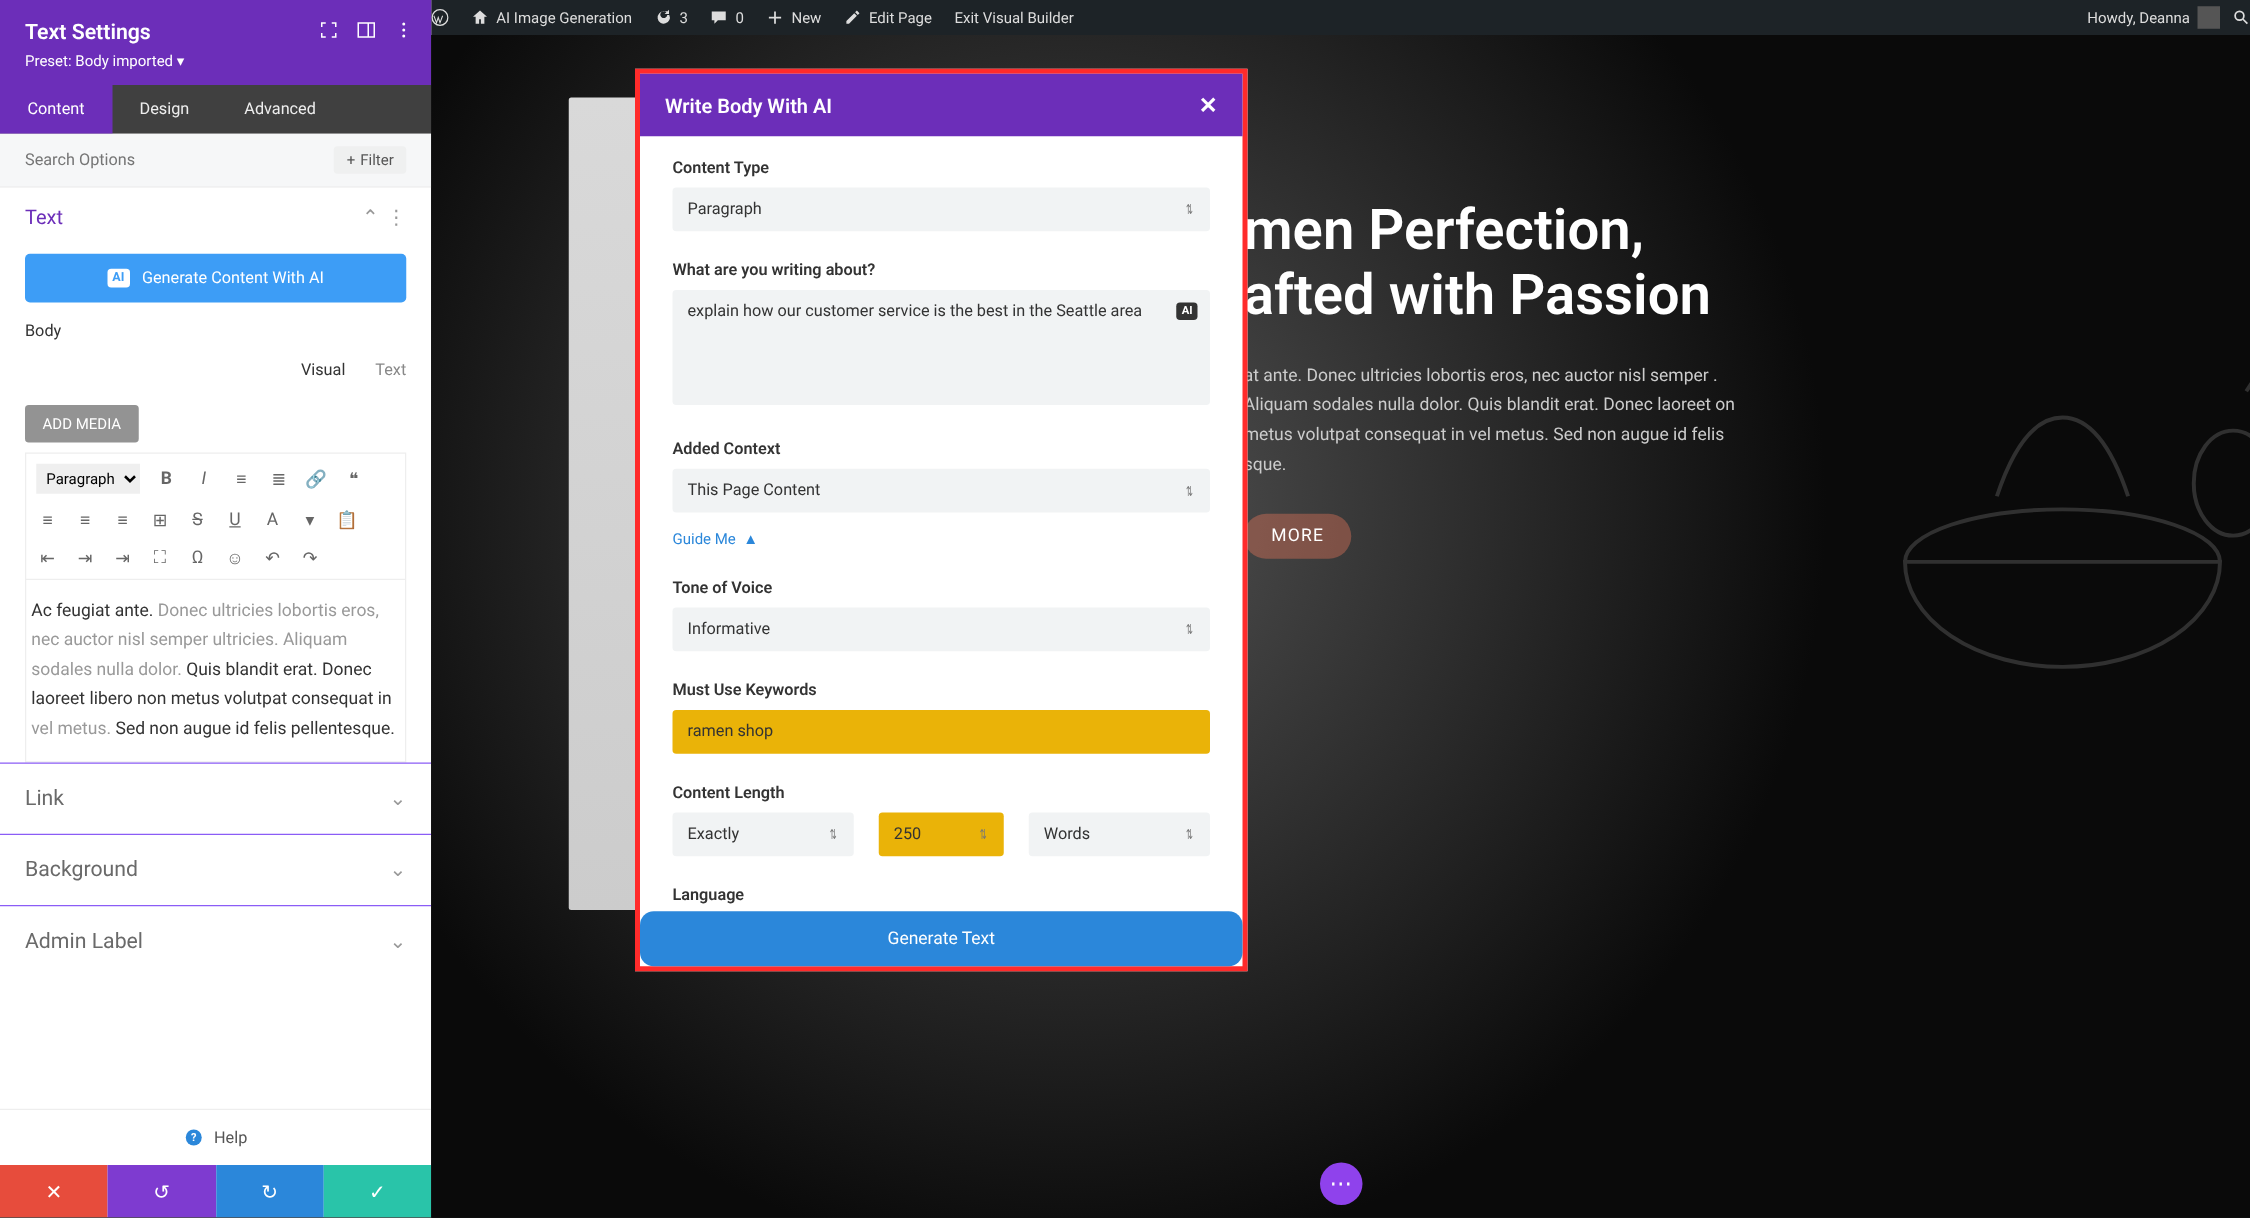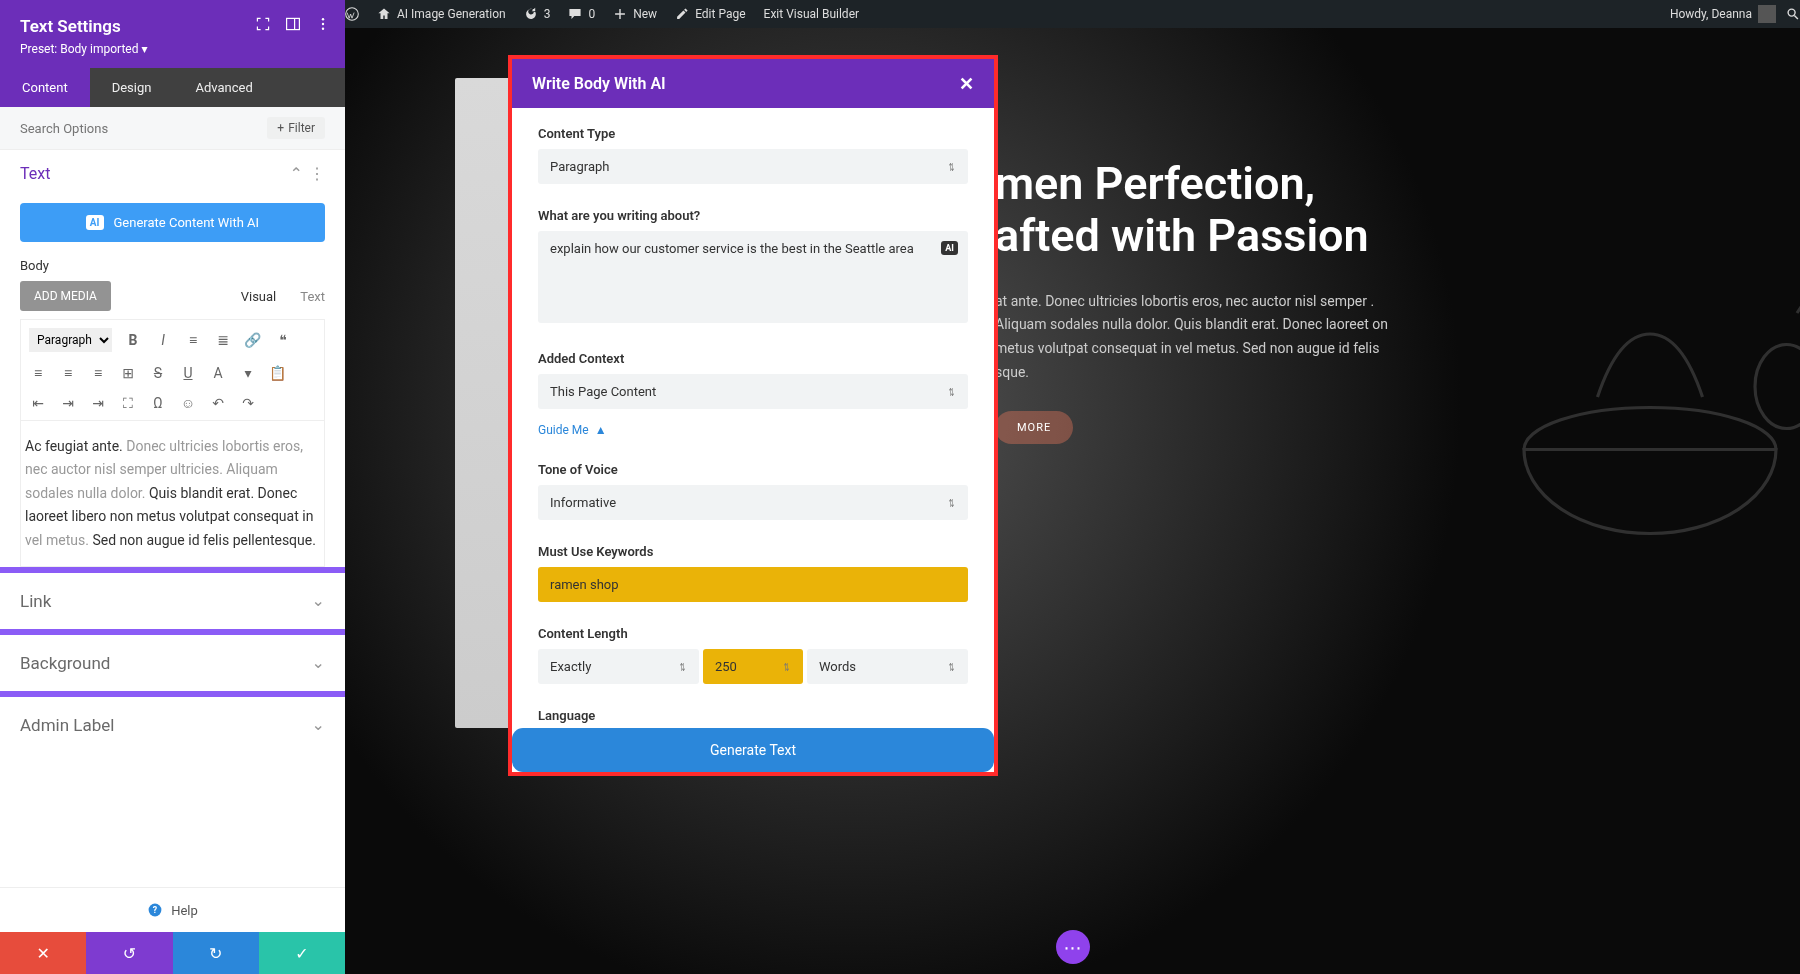--- a/index.html
+++ b/index.html
@@ -32,72 +32,72 @@
 .section { padding: 14px 20px; }
 .section-head { display: flex; align-items: center; justify-content: space-between; cursor: pointer; }
 .section-title { color: #6c2eb9; font-size: 16px; }
 .chev { color: #999; }
 .kebab { color: #999; margin-left: 6px; }
 
 .gen-btn { margin: 6px 20px 16px; background: #3d9df6; color: #fff; border-radius: 4px; padding: 12px; text-align: center; font-size: 13px; cursor: pointer; display: flex; align-items: center; justify-content: center; gap: 10px; }
 .ai-chip { background: #fff; color: #3d9df6; font-size: 10px; font-weight: 700; padding: 2px 4px; border-radius: 3px; }
 
 .body-label { padding: 0 20px 8px; font-size: 13px; color: #333; }
-.add-media { margin-left: 20px; background: #939393; color: #fff; padding: 8px 14px; font-size: 12px; border-radius: 3px; display: inline-block; cursor: pointer; }
+.add-media { margin-left: 20px; background: #939393; color: #fff; padding: 8px 14px; font-size: 12px; border-radius: 3px; display: inline-block; cursor: pointer; margin-top: 43px; }
 .editor-tabs { float: right; margin-right: 20px; display: flex; gap: 24px; padding-top: 8px; }
 .editor-tab { font-size: 13px; color: #888; cursor: pointer; }
 .editor-tab.active { color: #333; }
 
 .toolbar { clear: both; margin: 8px 20px 0; border: 1px solid #eee; padding: 8px; display: flex; flex-wrap: wrap; gap: 12px; align-items: center; background: #fff; }
 .toolbar select { border: none; font-size: 12px; padding: 4px; }
 .tb { width: 18px; height: 18px; cursor: pointer; color: #666; display: flex; align-items: center; justify-content: center; font-size: 14px; }
 
 .editor-content { margin: 0 20px; padding: 14px 4px; border: 1px solid #eee; border-top: none; font-size: 14px; line-height: 1.6; color: #333; font-family: Georgia, serif; min-height: 140px; }
 .editor-content .gray { color: #999; }
 
-.collapsed-section { padding: 18px 20px; border-top: 6px solid #8b5cf6; display: flex; justify-content: space-between; align-items: center; cursor: pointer; }
+.collapsed-section { padding: 18px 20px; border-top: 1px solid #8b5cf6; display: flex; justify-content: space-between; align-items: center; cursor: pointer; }
 .collapsed-section .label { color: #6a6a6a; font-size: 17px; }
 
 .sidebar-footer { margin-top: auto; }
 .help-row { padding: 14px; text-align: center; display: flex; align-items: center; justify-content: center; gap: 8px; font-size: 13px; color: #555; cursor: pointer; border-top: 1px solid #eee; }
 .action-row { display: flex; }
 .action-btn { flex: 1; height: 42px; display: flex; align-items: center; justify-content: center; cursor: pointer; color: #fff; }
 .ab-red { background: #e74c3c; }
 .ab-purple { background: #7e3bd0; }
 .ab-blue { background: #2b87da; }
 .ab-green { background: #29c4a9; }
 
 
 .canvas { position: absolute; top: 28px; left: 345px; right: 0; bottom: 0; overflow: hidden; background: #0a0a0a; }
 .page-bg { position: absolute; inset: 0; background: radial-gradient(circle at 35% 40%, #555, #0a0a0a 55%); }
 .page-img { position: absolute; top: 50px; left: 110px; width: 440px; height: 650px; background: linear-gradient(180deg, #d9d9d9, #ccc); border-radius: 2px; }
 .page-text { position: absolute; top: 130px; left: 650px; right: 80px; color: #fff; font-family: Georgia, serif; }
 .page-text h1 { font-size: 45px; line-height: 1.15; font-weight: 600; }
 .page-text p { margin-top: 28px; font-size: 14px; line-height: 1.7; color: #ccc; max-width: 400px; }
-.page-cta { display: inline-block; margin-top: 26px; background: rgba(255, 126, 95, 0.35); color: #fff; padding: 10px 22px; border-radius: 20px; font-size: 11px; letter-spacing: 1px; }
+.page-cta { display: inline-block; margin-top: 26px; background: rgba(255, 126, 95, 0.35); color: #fff; padding: 10px 22px; border-radius: 20px; font-size: 14px; letter-spacing: 1px; }
 .bowl-svg { position: absolute; right: -60px; top: 180px; width: 420px; height: 420px; opacity: 0.3; }
 
 .fab { position: absolute; bottom: 10px; left: 50%; transform: translateX(-50%); width: 34px; height: 34px; border-radius: 50%; background: #8f42ec; color: #fff; display: flex; align-items: center; justify-content: center; cursor: pointer; font-size: 18px; }
 
 
 .modal-wrap { position: absolute; top: 55px; left: 508px; width: 490px; background: #fff; border: 4px solid #ff2b2b; }
 .modal-header { background: #6c2eb9; color: #fff; padding: 14px 20px; display: flex; align-items: center; justify-content: space-between; font-size: 16px; font-weight: 600; }
 .modal-close { cursor: pointer; font-size: 18px; }
 .modal-body { padding: 18px 26px 10px; max-height: 620px; overflow: hidden; }
 .field-label { font-size: 13px; font-weight: 600; color: #333; margin-top: 24px; margin-bottom: 8px; }
 .field-label:first-child { margin-top: 0; }
 .sel { width: 100%; background: #f1f3f4; border: none; padding: 10px 12px; font-size: 13px; color: #333; border-radius: 3px; appearance: none; position: relative; }
 .sel-wrap { position: relative; }
 .sel-wrap::after { content: "⇅"; position: absolute; right: 12px; top: 50%; transform: translateY(-50%) scaleX(0.6); color: #777; font-size: 11px; pointer-events: none; }
 .ta { width: 100%; background: #f1f3f4; border: none; padding: 10px 40px 10px 12px; font-size: 13px; color: #333; border-radius: 3px; resize: none; height: 92px; font-family: inherit; }
 .ta-wrap { position: relative; }
 .ta-ai { position: absolute; top: 10px; right: 10px; background: #333; color: #fff; font-size: 9px; font-weight: 700; padding: 2px 4px; border-radius: 3px; cursor: pointer; }
 .txt { width: 100%; background: #eab308; border: none; padding: 10px 12px; font-size: 13px; color: #333; border-radius: 3px; }
 .guide { color: #2b87da; font-size: 12px; cursor: pointer; margin-top: 14px; display: inline-flex; align-items: center; gap: 6px; }
-.len-row { display: flex; gap: 4px; }
+.len-row { display: flex; gap: 20px; }
 .len-row .sel-wrap { flex: 1; }
 .num-wrap { width: 100px; position: relative; }
 .num-wrap::after { content: "⇅"; position: absolute; right: 12px; top: 50%; transform: translateY(-50%) scaleX(0.6); color: #777; font-size: 11px; pointer-events: none; }
 .modal-footer { background: #2b87da; color: #fff; text-align: center; padding: 14px; font-size: 14px; cursor: pointer; border-radius: 11px; }
 </style>
 </head>
 <body>
 
 <div class="wp-adminbar">
   <div class="wp-adminbar-left">

